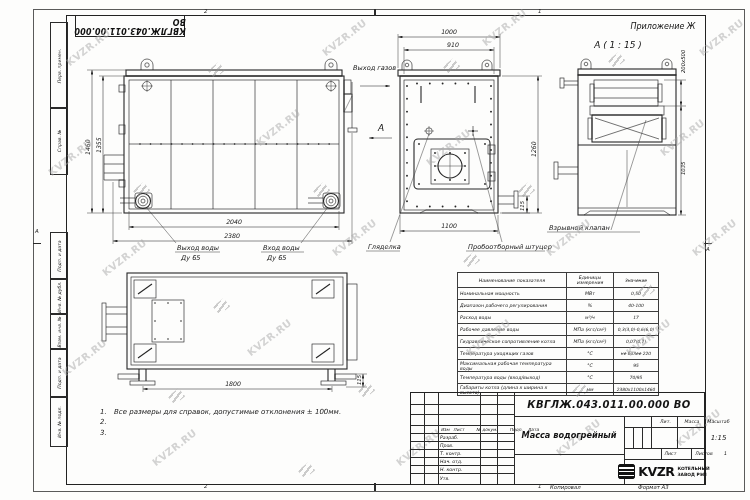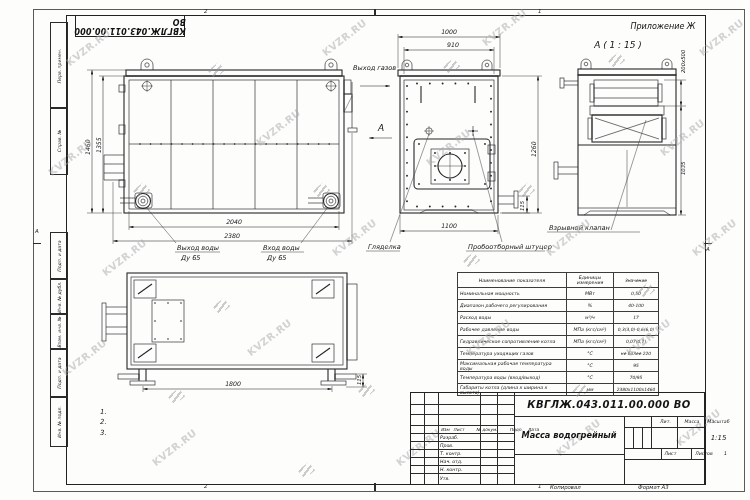--- a/index.html
+++ b/index.html
@@ -364,20 +364,21 @@
       <line class="tl" x1="356" y1="374" x2="367" y2="374"></line>
         <line class="tl" x1="346" y1="387" x2="367" y2="387"></line>
       <line class="dl" x1="363" y1="374" x2="363" y2="387" marker-start="url(#arr)" marker-end="url(#arr)"></line>
       <text class="dims" transform="translate(361,385) rotate(-90)">115</text>
     </g>
   </svg>
 
   <div id="notes">
     <div class="note">
       <span class="n">1.</span>
+      <span class="t">Все размеры для справок, допустимые отклонения ± 100мм.</span>
       </div>
     <div class="note">
       <span class="n">2.</span>
       </div>
     <div class="note">
       <span class="n">3.</span>
       </div>
   </div>
 
   <table id="spec">
@@ -469,20 +470,28 @@
     <div id="prod">
       <span>Масса водогрейный</span>
     </div>
     <div class="cell ctr" style="left:213px;top:23px;width:27px;height:11px;">Лит.</div>
     <div class="cell ctr" style="left:240px;top:23px;width:26px;height:11px;">Масса</div>
     <div class="cell ctr" style="left:266px;top:23px;width:27px;height:11px;">Масштаб</div>
     <div class="cell ctr" style="left:266px;top:34px;width:27px;height:21px;font-size:7px;">1:15</div>
     <div class="cell ctr" style="left:213px;top:55px;width:37px;height:11px;">Лист</div>
     <div class="cell ctr" style="left:250px;top:55px;width:30px;height:11px;">Листов</div>
     <div class="cell ctr" style="left:280px;top:55px;width:13px;height:11px;">1</div>
+    <div id="logo-cell">
+      <div id="logo-mark"></div>
+      <span id="logo-word">KVZR</span>
+      <span id="logo-co">
+        <span style="display:block;">КОТЕЛЬНЫЙ</span>
+        <span style="display:block;">ЗАВОД РЭП</span>
+      </span>
+    </div>
 
     <div class="cell ctr" style="left:0;top:32px;width:13px;height:8px;font-size:4.3px;">Изм</div>
     <div class="cell ctr" style="left:13px;top:32px;width:14px;height:8px;font-size:4.3px;">Лист</div>
     <div class="cell ctr" style="left:27px;top:32px;width:42px;height:8px;font-size:4.3px;">№ докум.</div>
     <div class="cell ctr" style="left:69px;top:32px;width:17px;height:8px;font-size:4.3px;">Подп.</div>
     <div class="cell ctr" style="left:86px;top:32px;width:17px;height:8px;font-size:4.3px;">Дата</div>
 
     <div class="cell" style="left:1px;top:41.5px;width:26px;background:#fdfdfc;">Разраб.</div>
     <div class="cell" style="left:1px;top:49.5px;width:26px;background:#fdfdfc;">Пров.</div>
     <div class="cell" style="left:1px;top:57.5px;width:26px;background:#fdfdfc;">Т. контр.</div>

